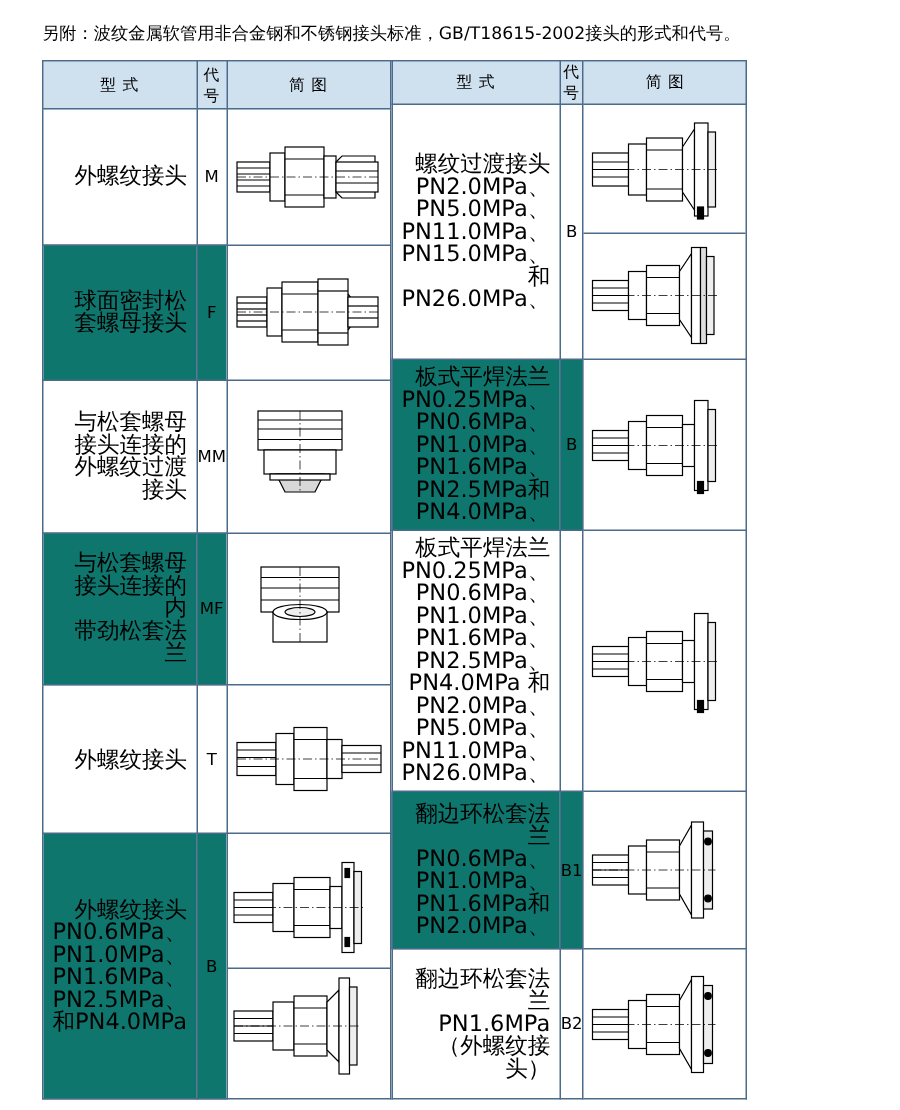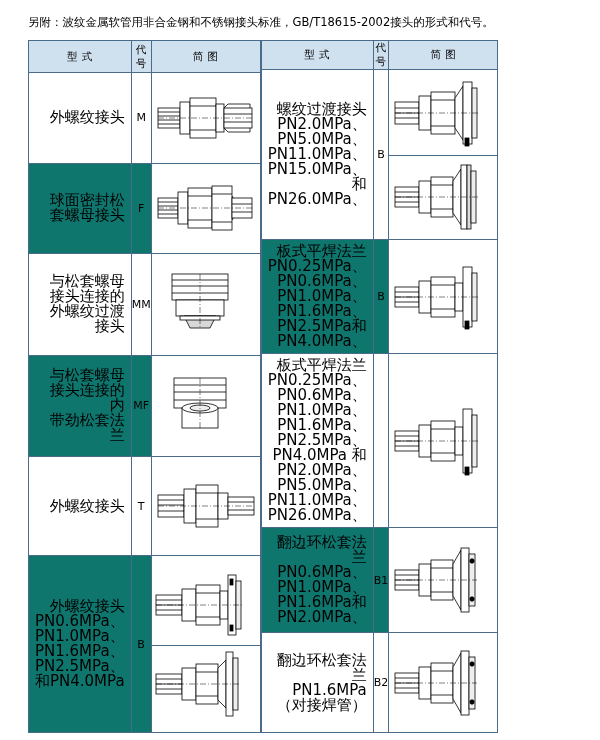--- a/index.html
+++ b/index.html
@@ -499,21 +499,21 @@
               </g>
             </svg>
           </div>
         </td>
       </tr>
 
       <tr style="height:100px">
         <td class="white">
           <div class="cell-text">
             <div>翻边环松套法兰</div>
-            <div>PN1.6MPa（对接焊管）</div>
+            <div>PN1.6MPa（外螺纹接头）</div>
           </div>
         </td>
         <td class="white code">B2</td>
         <td class="white">
           <div class="fig">
             <svg width="108" height="94" viewBox="0 0 108 94">
               <g fill="none" stroke="#000" stroke-width="0.8">
                 <rect x="6" y="37" width="24" height="20" fill="#fff"></rect>
                 <line x1="6" y1="42" x2="30" y2="42"></line>
                 <line x1="6" y1="47" x2="30" y2="47"></line>

